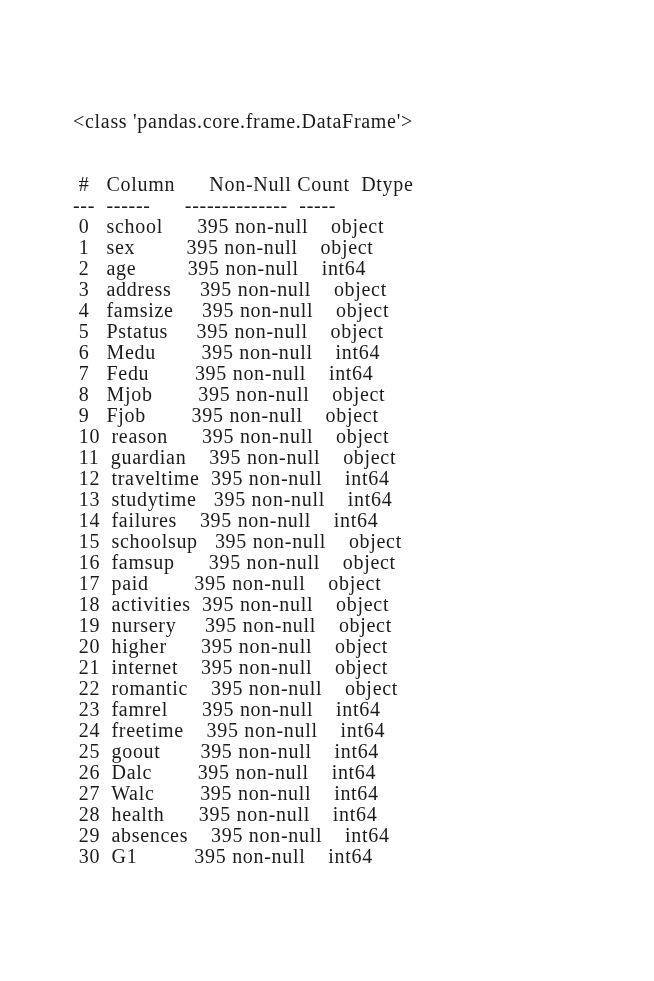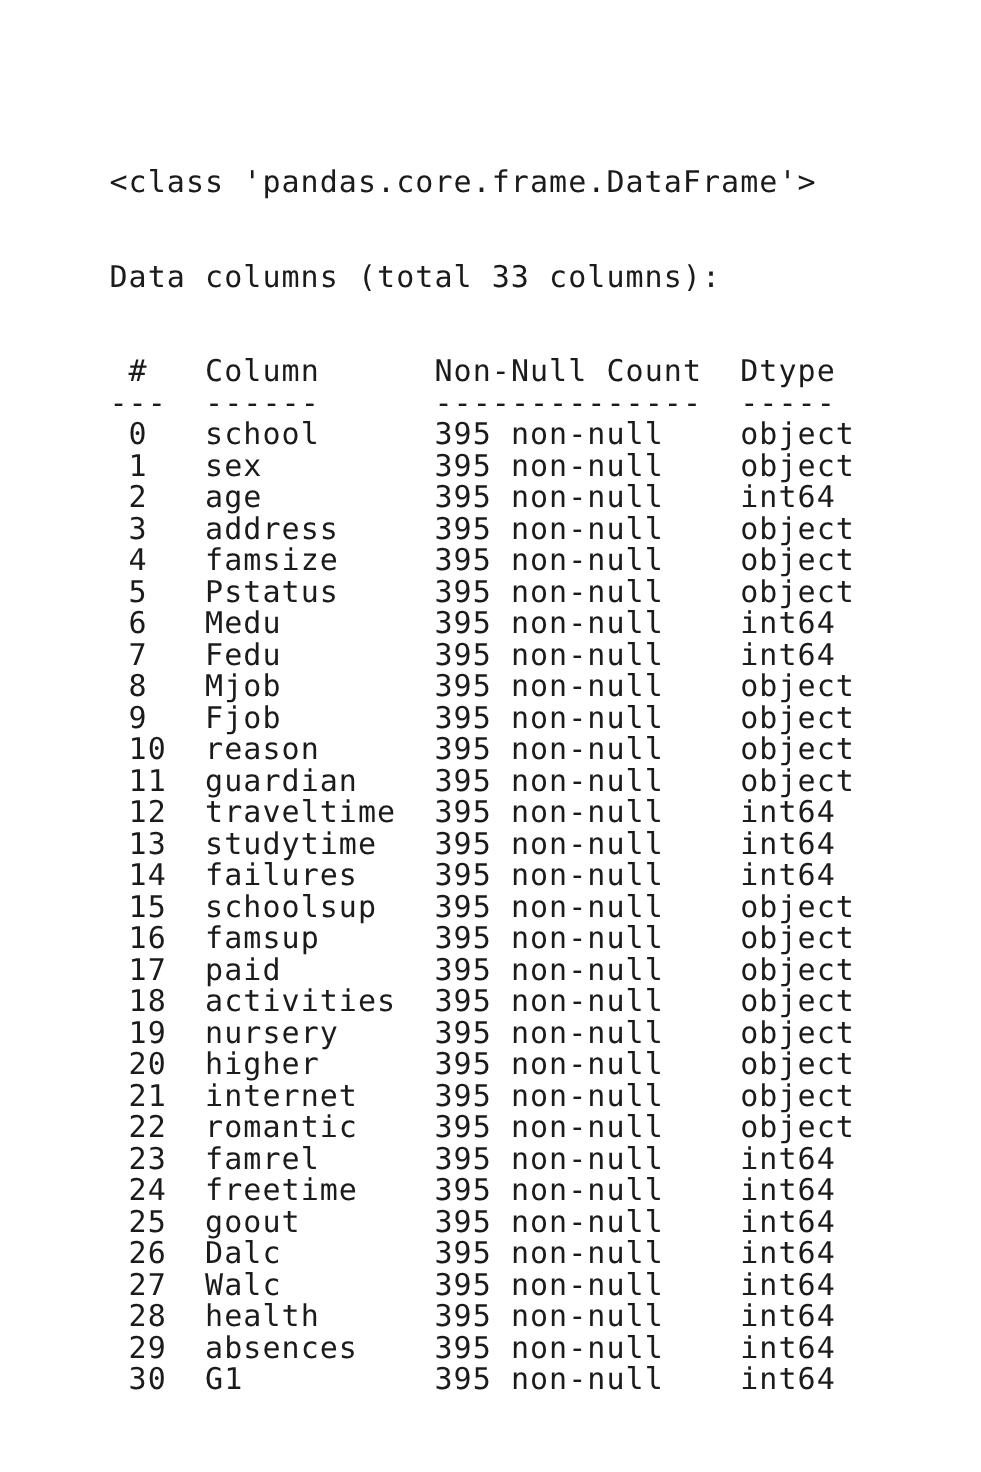--- a/index.html
+++ b/index.html
@@ -19,24 +19,24 @@
     top: 69px;
     font-family: "DejaVu Sans Mono", monospace;
     font-size: 20px;
     line-height: 21px;
     letter-spacing: 0.7px;
     color: #1b1b1b;
     white-space: pre;
   }
   .line {
     height: 21px;
+    font-family: Liberation Serif, serif;
   }
 </style>
 </head>
 <body>
 
 <div class="console">
   <div class="line">&lt;class 'pandas.core.frame.DataFrame'&gt;</div>
-  <div class="line">Data columns (total 33 columns):</div>
   <div id="table-lines"><div class="line"><span> #   </span><span>Column      </span><span>Non-Null Count  </span><span>Dtype</span></div><div class="line"><span>---  </span><span>------      </span><span>--------------  </span><span>-----</span></div><div class="line"><span> 0   </span><span>school      </span><span>395 non-null    </span><span>object</span></div><div class="line"><span> 1   </span><span>sex         </span><span>395 non-null    </span><span>object</span></div><div class="line"><span> 2   </span><span>age         </span><span>395 non-null    </span><span>int64</span></div><div class="line"><span> 3   </span><span>address     </span><span>395 non-null    </span><span>object</span></div><div class="line"><span> 4   </span><span>famsize     </span><span>395 non-null    </span><span>object</span></div><div class="line"><span> 5   </span><span>Pstatus     </span><span>395 non-null    </span><span>object</span></div><div class="line"><span> 6   </span><span>Medu        </span><span>395 non-null    </span><span>int64</span></div><div class="line"><span> 7   </span><span>Fedu        </span><span>395 non-null    </span><span>int64</span></div><div class="line"><span> 8   </span><span>Mjob        </span><span>395 non-null    </span><span>object</span></div><div class="line"><span> 9   </span><span>Fjob        </span><span>395 non-null    </span><span>object</span></div><div class="line"><span> 10  </span><span>reason      </span><span>395 non-null    </span><span>object</span></div><div class="line"><span> 11  </span><span>guardian    </span><span>395 non-null    </span><span>object</span></div><div class="line"><span> 12  </span><span>traveltime  </span><span>395 non-null    </span><span>int64</span></div><div class="line"><span> 13  </span><span>studytime   </span><span>395 non-null    </span><span>int64</span></div><div class="line"><span> 14  </span><span>failures    </span><span>395 non-null    </span><span>int64</span></div><div class="line"><span> 15  </span><span>schoolsup   </span><span>395 non-null    </span><span>object</span></div><div class="line"><span> 16  </span><span>famsup      </span><span>395 non-null    </span><span>object</span></div><div class="line"><span> 17  </span><span>paid        </span><span>395 non-null    </span><span>object</span></div><div class="line"><span> 18  </span><span>activities  </span><span>395 non-null    </span><span>object</span></div><div class="line"><span> 19  </span><span>nursery     </span><span>395 non-null    </span><span>object</span></div><div class="line"><span> 20  </span><span>higher      </span><span>395 non-null    </span><span>object</span></div><div class="line"><span> 21  </span><span>internet    </span><span>395 non-null    </span><span>object</span></div><div class="line"><span> 22  </span><span>romantic    </span><span>395 non-null    </span><span>object</span></div><div class="line"><span> 23  </span><span>famrel      </span><span>395 non-null    </span><span>int64</span></div><div class="line"><span> 24  </span><span>freetime    </span><span>395 non-null    </span><span>int64</span></div><div class="line"><span> 25  </span><span>goout       </span><span>395 non-null    </span><span>int64</span></div><div class="line"><span> 26  </span><span>Dalc        </span><span>395 non-null    </span><span>int64</span></div><div class="line"><span> 27  </span><span>Walc        </span><span>395 non-null    </span><span>int64</span></div><div class="line"><span> 28  </span><span>health      </span><span>395 non-null    </span><span>int64</span></div><div class="line"><span> 29  </span><span>absences    </span><span>395 non-null    </span><span>int64</span></div><div class="line"><span> 30  </span><span>G1          </span><span>395 non-null    </span><span>int64</span></div></div>
   
   
 </div>
 
 </body></html>

